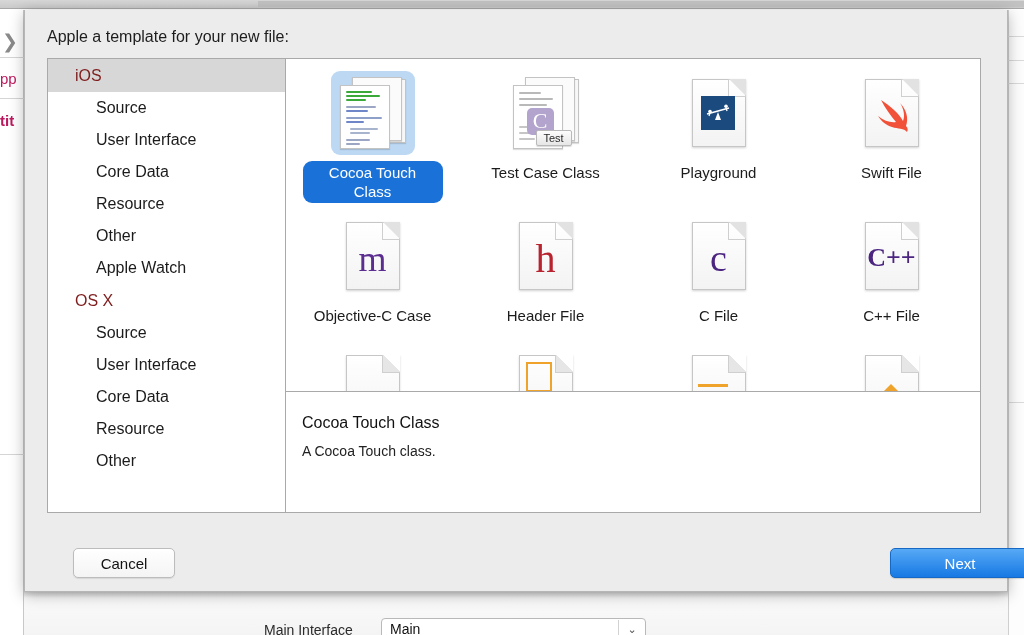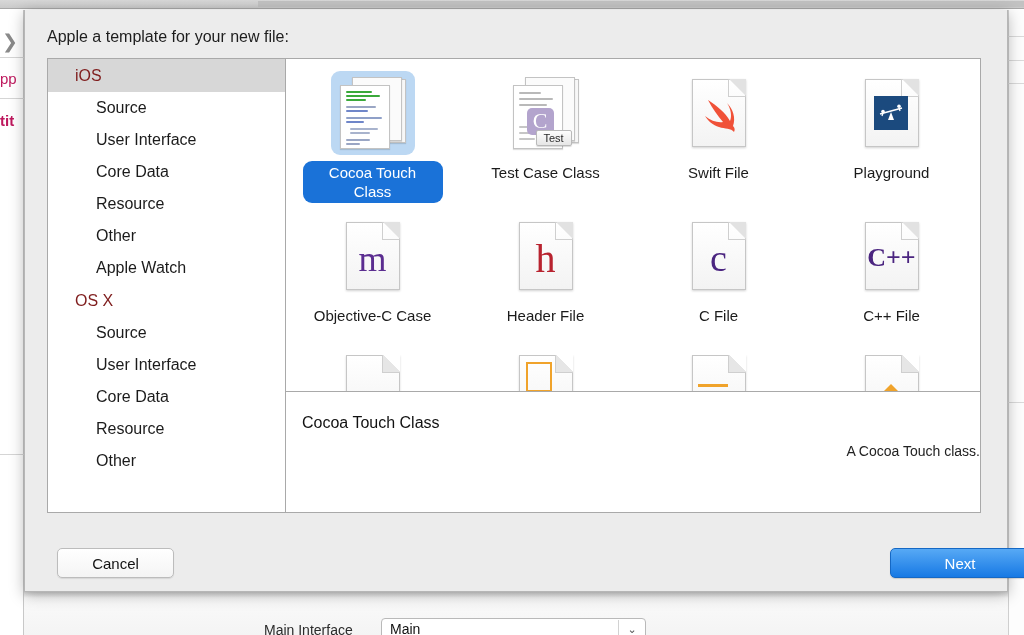--- a/index.html
+++ b/index.html
@@ -244,31 +244,31 @@
     background: linear-gradient(225deg, #ffffff 50%, #e6e6e6 50%);
     border-left: 1px solid #cfcfcf; border-bottom: 1px solid #cfcfcf;
   }
   .clip-accent { position: absolute; border: 2px solid #f0a32b; }
 
   
   #description-pane {
     flex: 1; background: #ffffff; padding: 22px 0 0 16px;
   }
   #description-title { font-size: 16px; color: #111; }
-  #description-body  { font-size: 14px; color: #222; margin-top: 11px; text-align: right; }
+  #description-body  { font-size: 14px; color: #222; margin-top: 11px; }
 
   
   .btn {
     position: absolute; height: 30px;
     border-radius: 5px; font-size: 15px;
     display: flex; align-items: center; justify-content: center;
     white-space: nowrap;
   }
   #cancel-button {
-    left: 32px; top: 538px; width: 117px;
+    left: 48px; top: 538px; width: 102px;
     background: linear-gradient(#ffffff, #f4f4f4);
     border: 1px solid #bcbcbc; color: #121212;
     box-shadow: 0 1px 1px rgba(0,0,0,0.09);
   }
   #previous-button {
     left: 738px; top: 538px; width: 110px;
     background: linear-gradient(#fafafa, #f1f1f1);
     border: 1px solid #dcdcdc; color: #b4b4b4;
   }
   #next-button {
@@ -380,45 +380,45 @@
                   <div class="test-chip">Test</div>
                 </div>
               </div>
             </div>
             <div class="tile-label">Test Case Class</div>
           </div>
 
           <div class="grid-cell">
             <div class="tile-icon-wrap">
               <div class="doc">
-                <svg class="swift-bird" width="38" height="40" viewBox="0 0 38 40">
-                  <path d="M7 6 C16 12 24 18 29 27 C31 22 30 15 26 9 C32 15 35 24 32 32 C34 34 34 36 33 38 C30 34 24 35 18 33 C12 31 7 27 4 22 C10 27 17 29 22 28 C17 22 11 14 7 6 Z" fill="#f05138"></path>
-                </svg>
-              </div>
-            </div>
-            <div class="tile-label">Swift File</div>
-          </div>
-
-          <div class="grid-cell">
-            <div class="tile-icon-wrap">
-              <div class="doc">
                 <div class="pg-square">
                   <svg width="26" height="20" viewBox="0 0 26 20">
                     <line x1="2" y1="11" x2="24" y2="5" stroke="#ffffff" stroke-width="1.6"></line>
                     <polygon points="13,9 10,17 16,17" fill="#ffffff"></polygon>
                     <circle cx="5" cy="8.5" r="1.8" fill="#ffffff"></circle>
                     <circle cx="21" cy="3.2" r="1.8" fill="#ffffff"></circle>
                     <line x1="5" y1="10" x2="4" y2="13" stroke="#ffffff" stroke-width="1.3"></line>
                     <line x1="21" y1="4.6" x2="22" y2="8" stroke="#ffffff" stroke-width="1.3"></line>
                   </svg>
                 </div>
               </div>
             </div>
             <div class="tile-label">Playground</div>
           </div>
+
+          <div class="grid-cell">
+            <div class="tile-icon-wrap">
+              <div class="doc">
+                <svg class="swift-bird" width="38" height="40" viewBox="0 0 38 40">
+                  <path d="M7 6 C16 12 24 18 29 27 C31 22 30 15 26 9 C32 15 35 24 32 32 C34 34 34 36 33 38 C30 34 24 35 18 33 C12 31 7 27 4 22 C10 27 17 29 22 28 C17 22 11 14 7 6 Z" fill="#f05138"></path>
+                </svg>
+              </div>
+            </div>
+            <div class="tile-label">Swift File</div>
+          </div>
         </div>
 
         <div class="grid-row">
           <div class="grid-cell">
             <div class="tile-icon-wrap">
               <div class="doc">
                 <div class="doc-letter m">m</div>
               </div>
             </div>
             <div class="tile-label">Objective-C Case</div>

